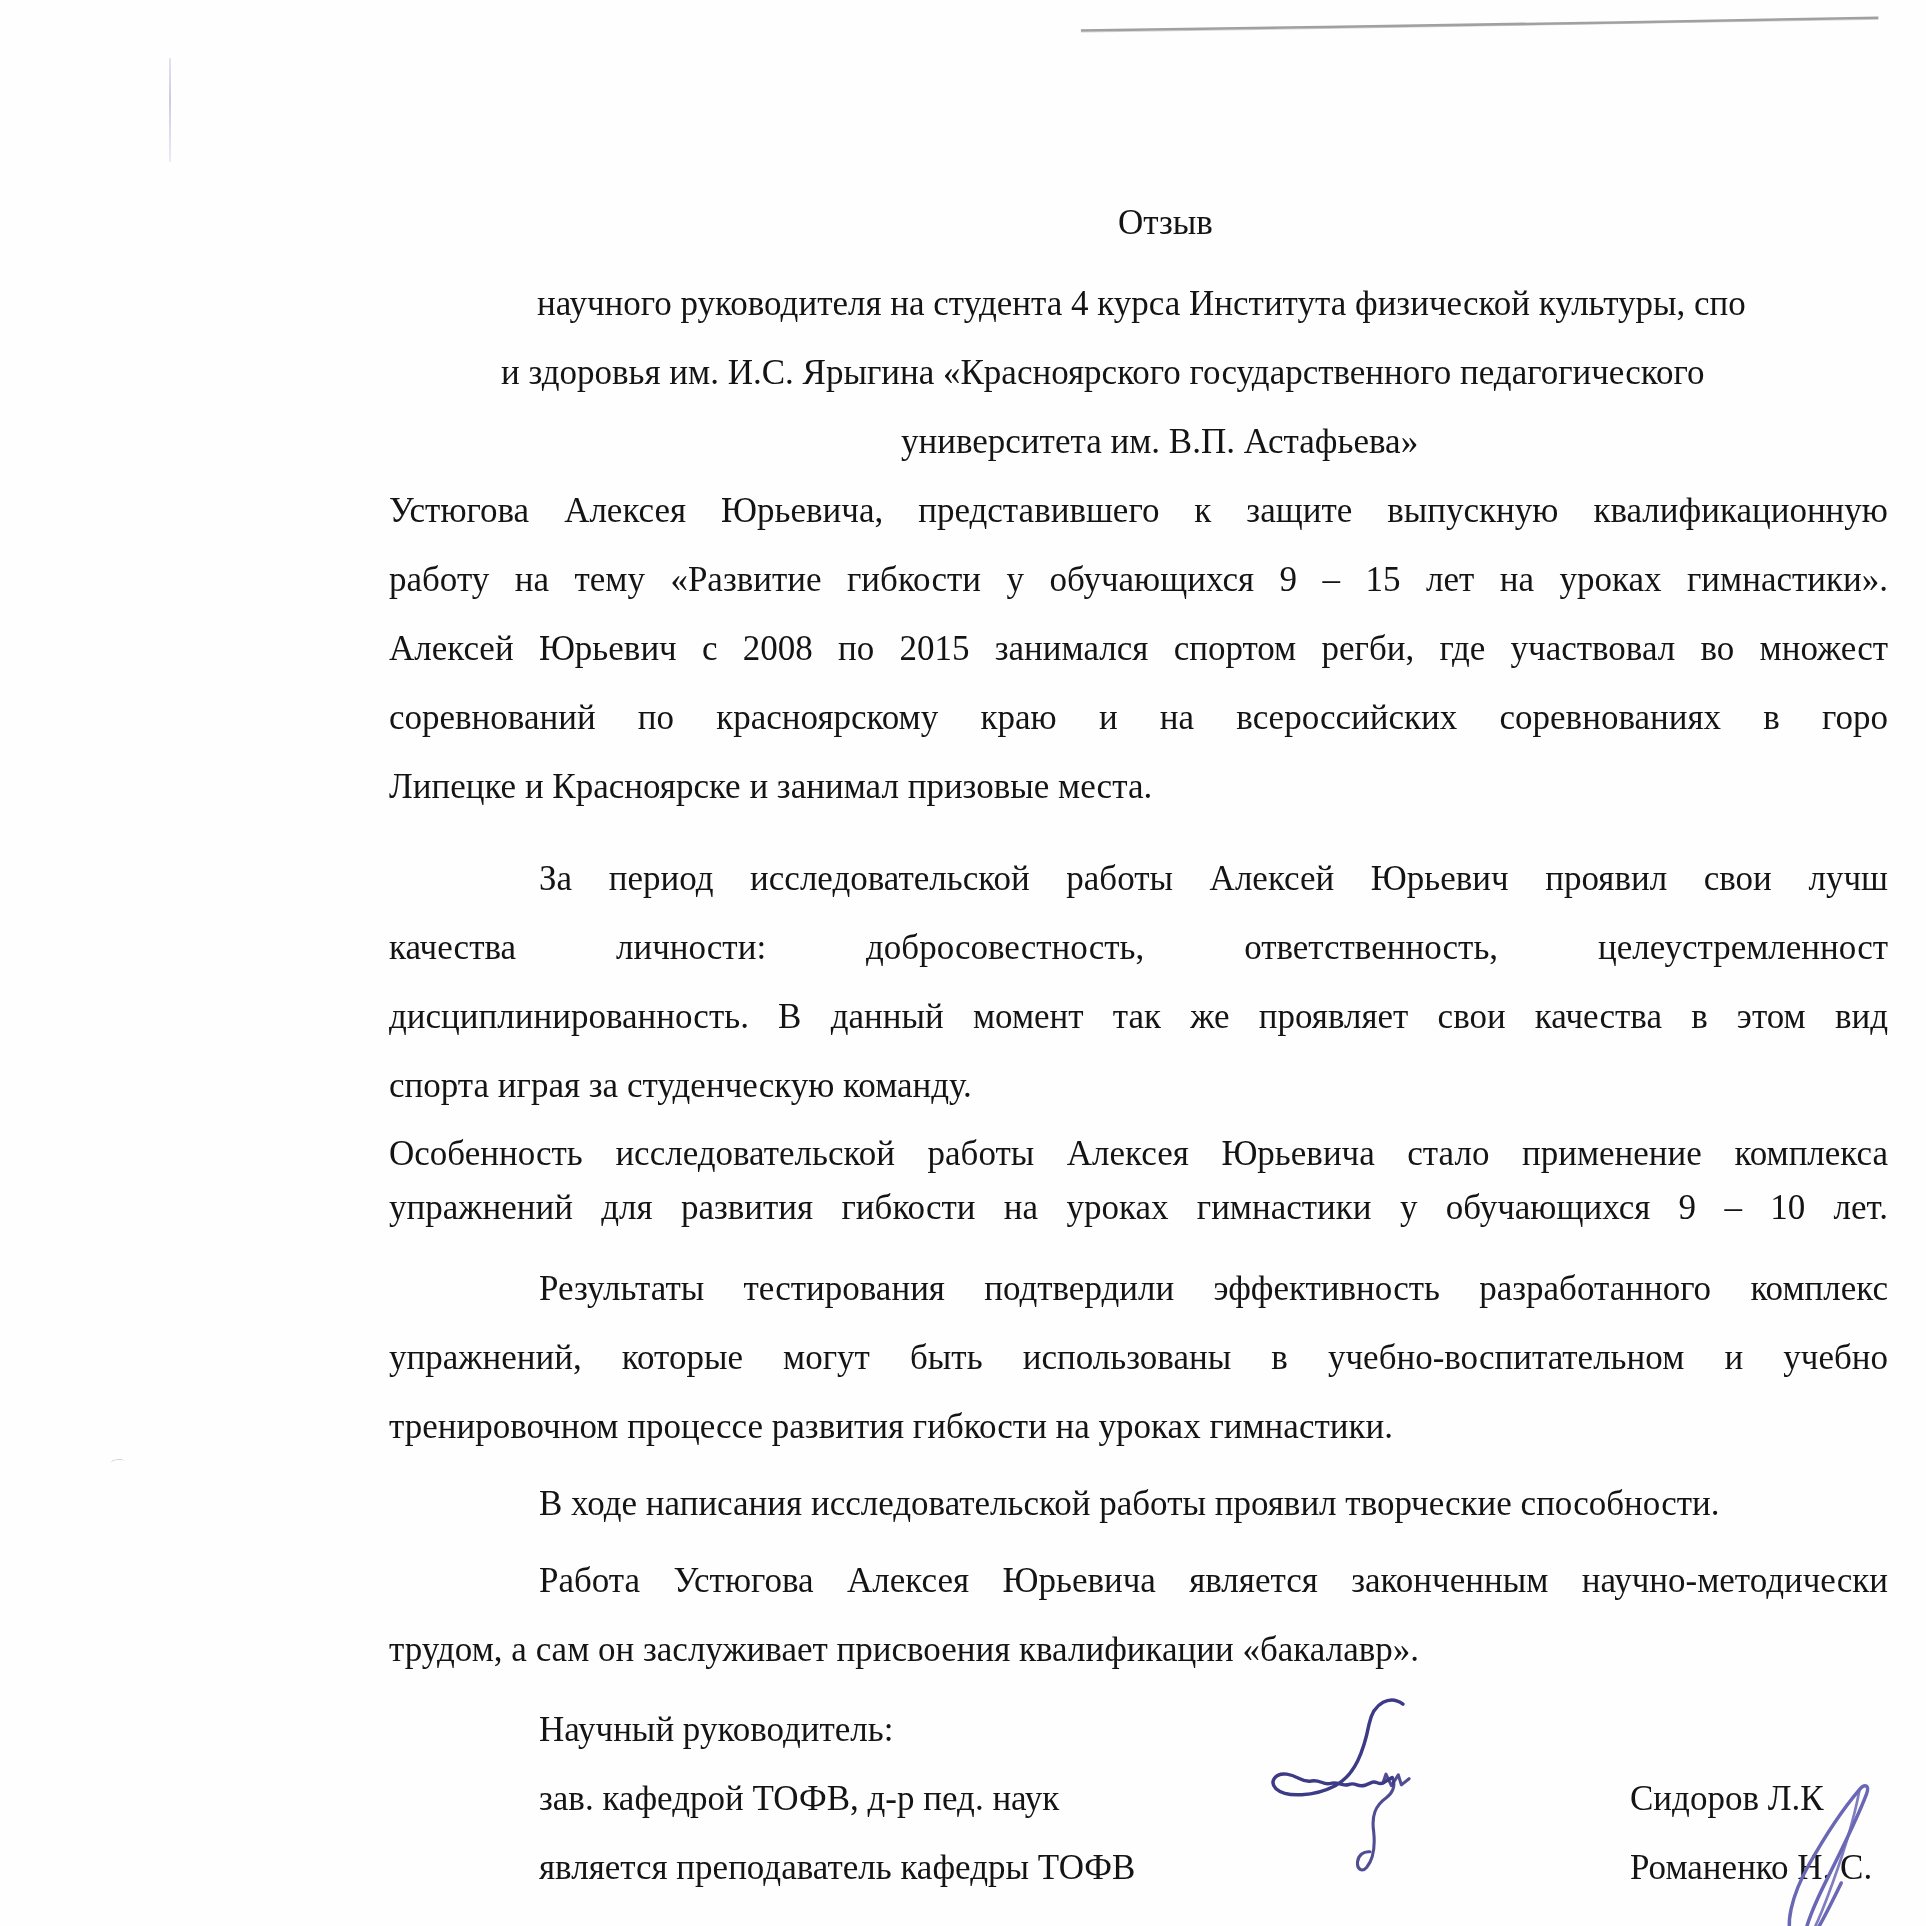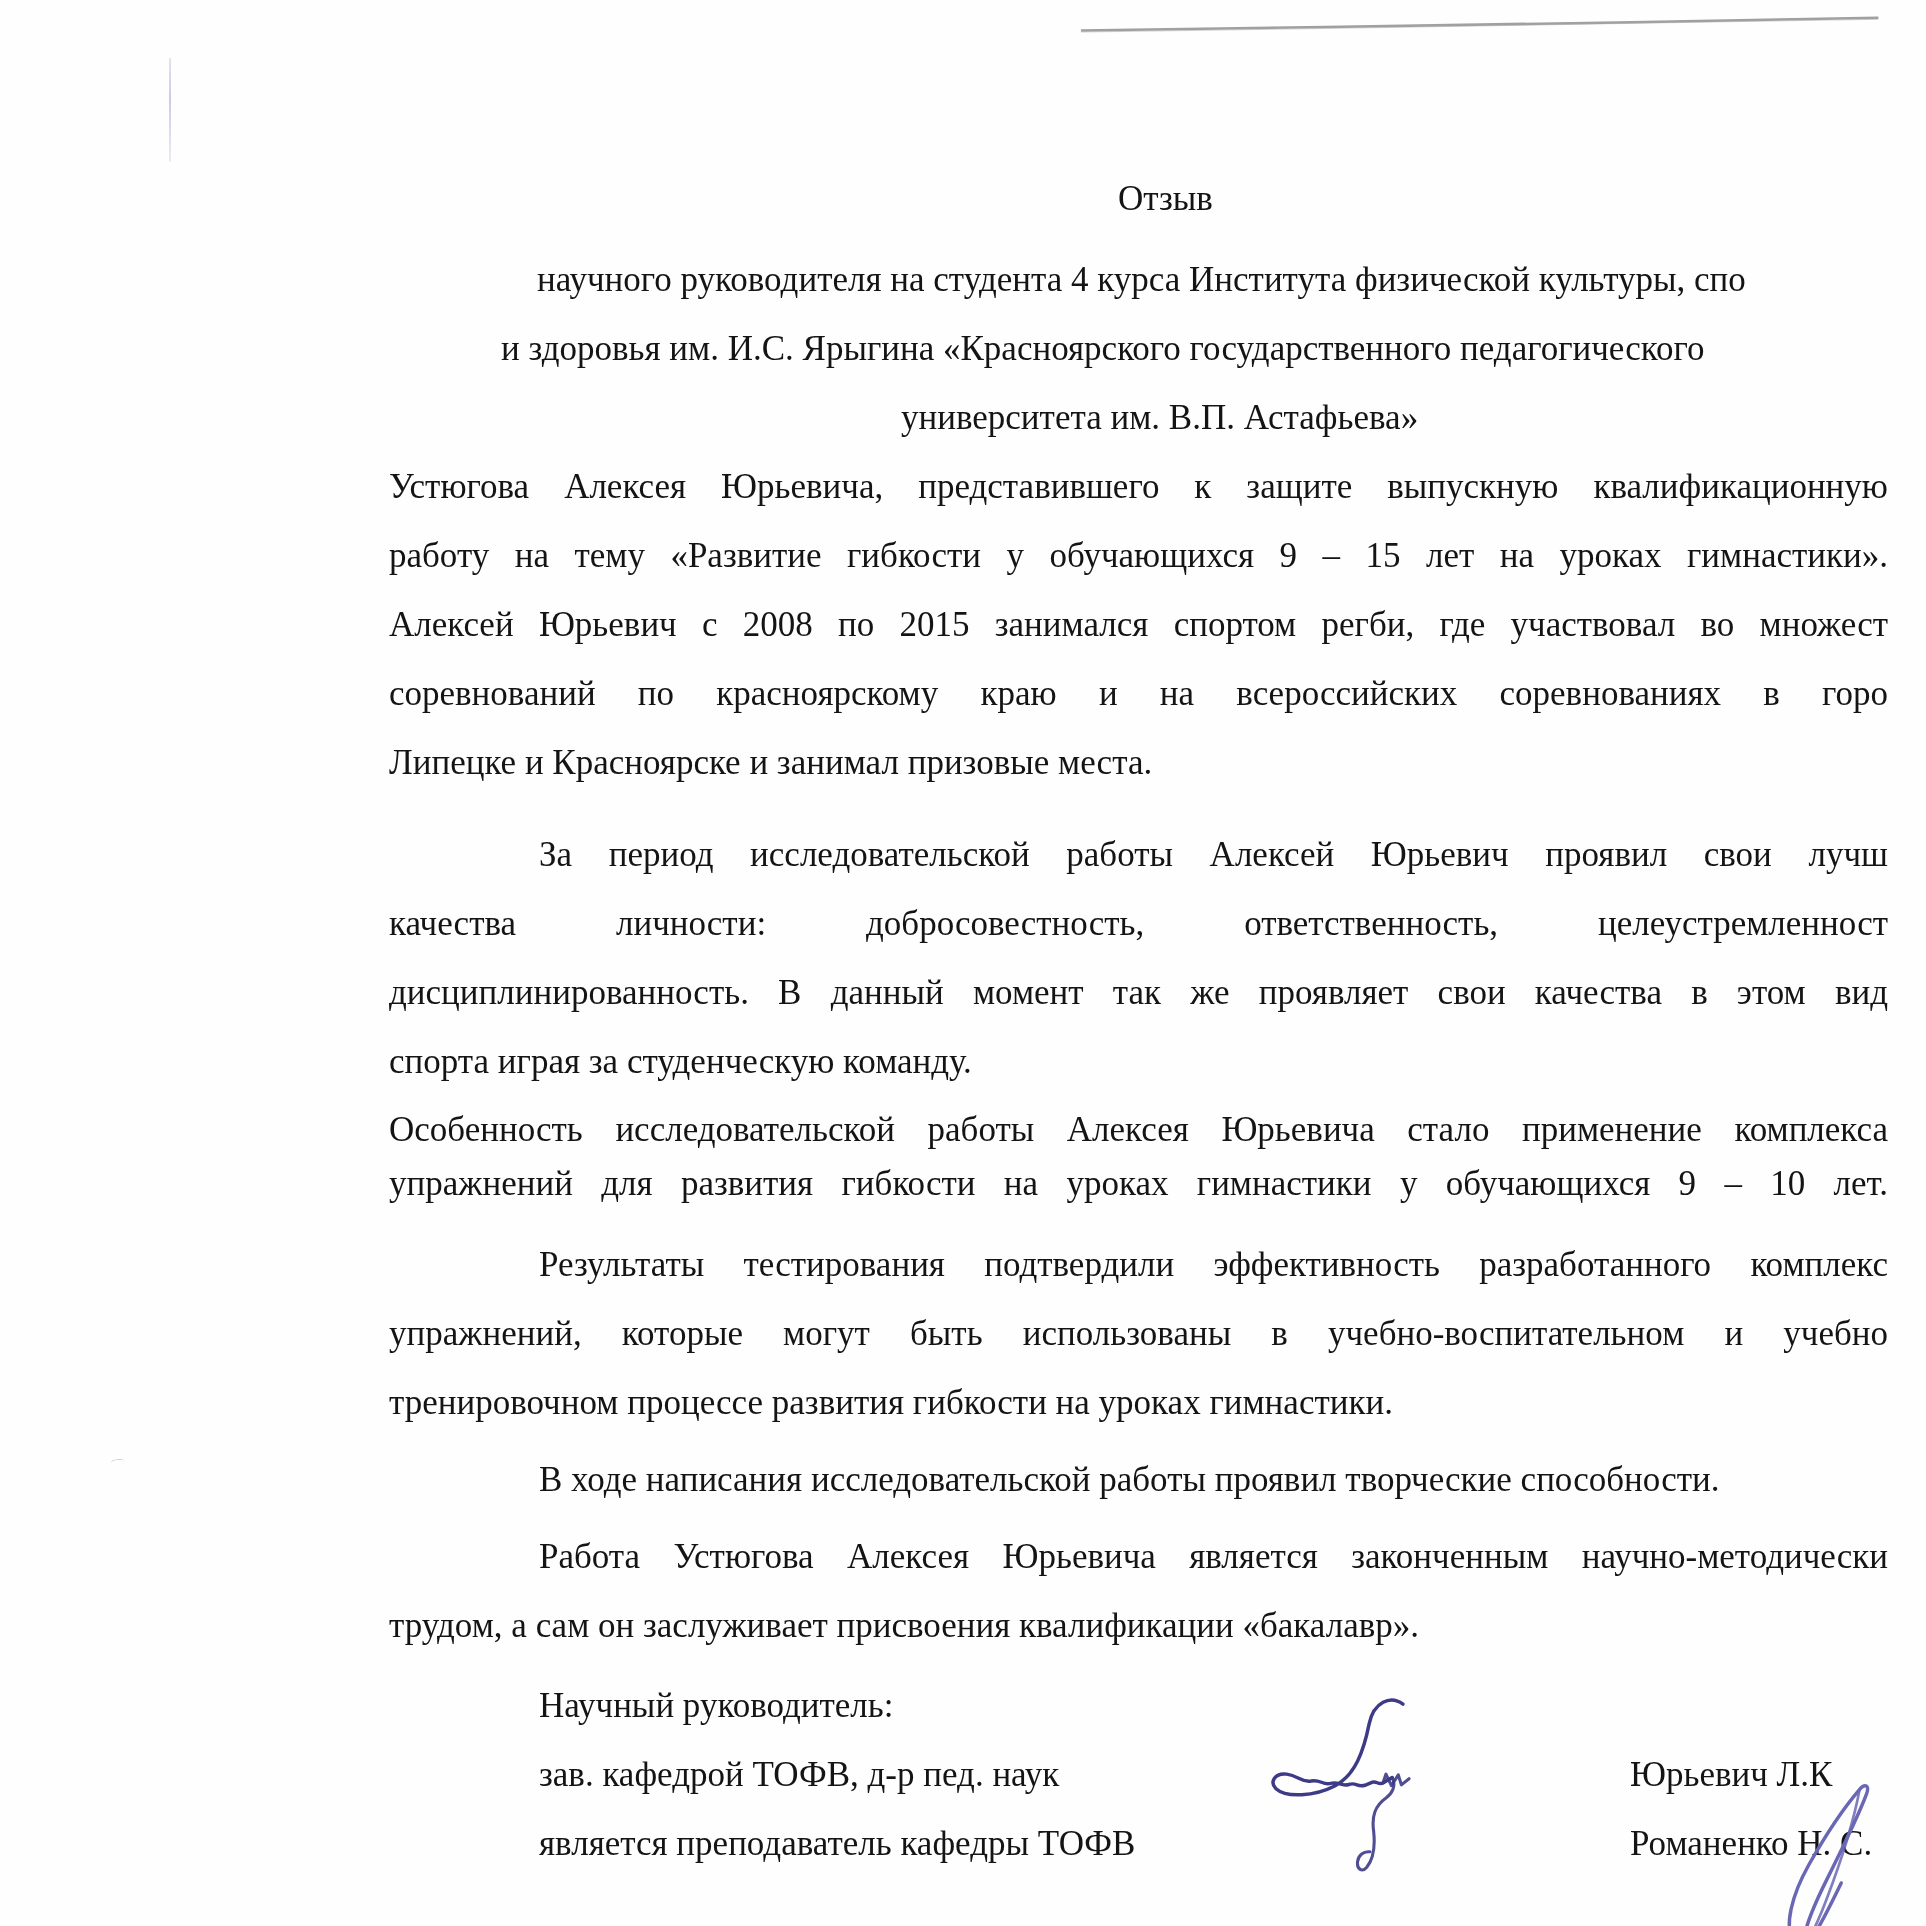--- a/index.html
+++ b/index.html
@@ -3,21 +3,21 @@
 <meta charset="utf-8">
 <style>
   html,body{margin:0;padding:0;}
   body{
     width:1950px;height:2712px;position:relative;background:#fefefe;
     font-family:"Liberation Serif","DejaVu Serif",serif;color:#141414;
     overflow:hidden;
   }
   .page{position:absolute;inset:0;background:#fefefe;}
   .col{
-    position:absolute;left:389px;top:164px;width:1499px;
+    position:absolute;left:389px;top:188px;width:1499px;
     font-size:35px;line-height:69px;
   }
   .line{white-space:nowrap;}
   .jl{white-space:normal;text-align:justify;text-align-last:justify;-moz-text-align-last:justify;}
   .tight{line-height:54px;}
   .ind{text-indent:150px;}
   .sig-row{position:relative;}
   .sig-name{position:absolute;left:1091px;top:0;white-space:nowrap;}
   .scan-line{position:absolute;left:1079px;top:11.6px;}
   .scratch{
@@ -83,21 +83,21 @@
 
     <div style="margin-top:7.7px">
       <div class="jl ind">Работа Устюгова Алексея Юрьевича является законченным научно-методически</div>
       <div class="line">трудом, а сам он заслуживает присвоения квалификации «бакалавр».</div>
     </div>
 
     <div style="margin-top:11.6px">
       <div class="line ind">Научный руководитель:</div>
       <div class="line ind sig-row">
         <span>зав. кафедрой ТОФВ, д-р пед. наук</span>
-        <span class="sig-name">Юрьевич Л.К</span>
+        <span class="sig-name">Сидоров Л.К</span>
       </div>
       <div class="line ind sig-row">
         <span>является преподаватель кафедры ТОФВ</span>
         <span class="sig-name">Романенко Н. С.</span>
       </div>
     </div>
 
   </div>
 
   <svg class="sig" style="left:1256px;top:1693px" width="200" height="193" viewBox="0 0 520 500">

